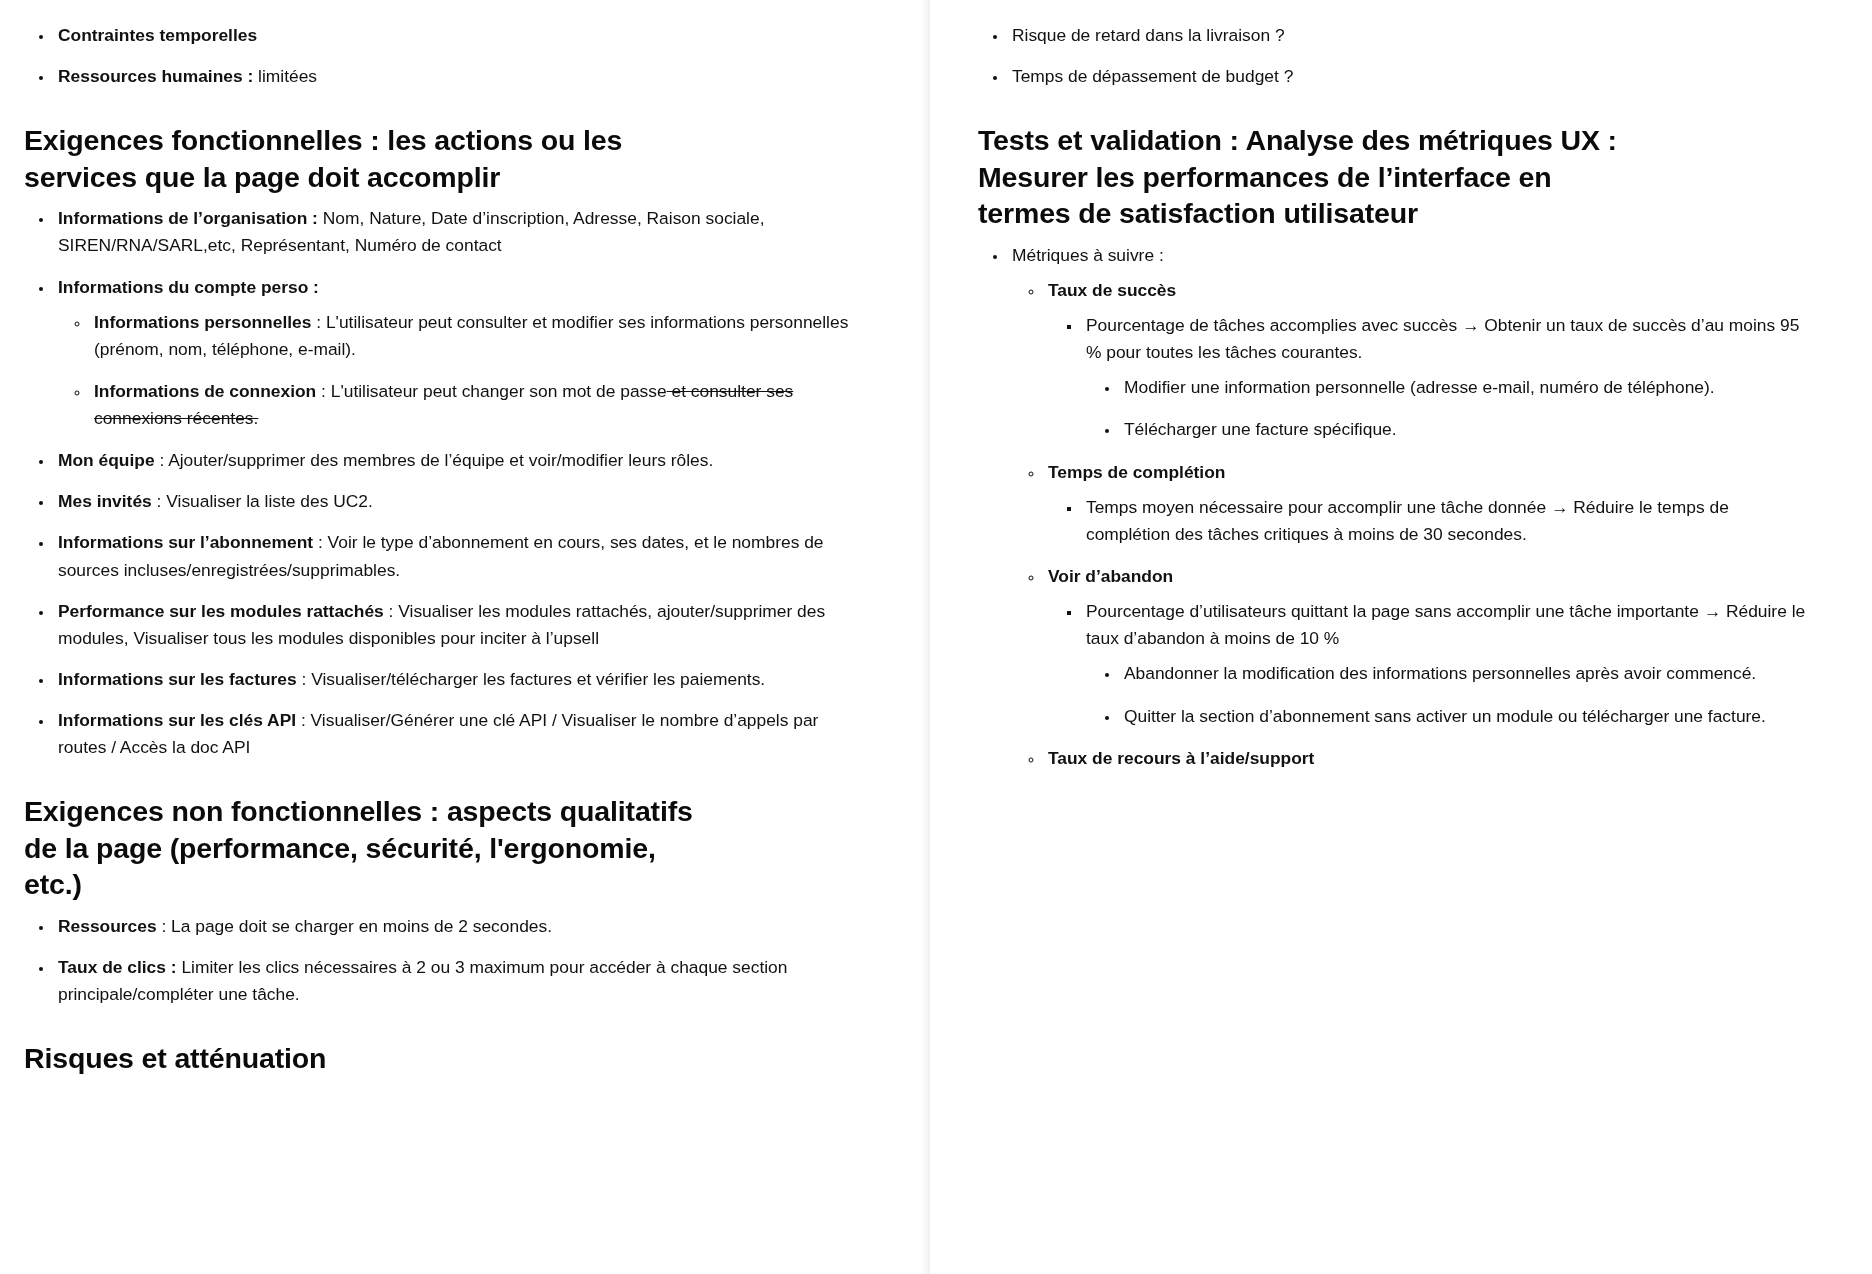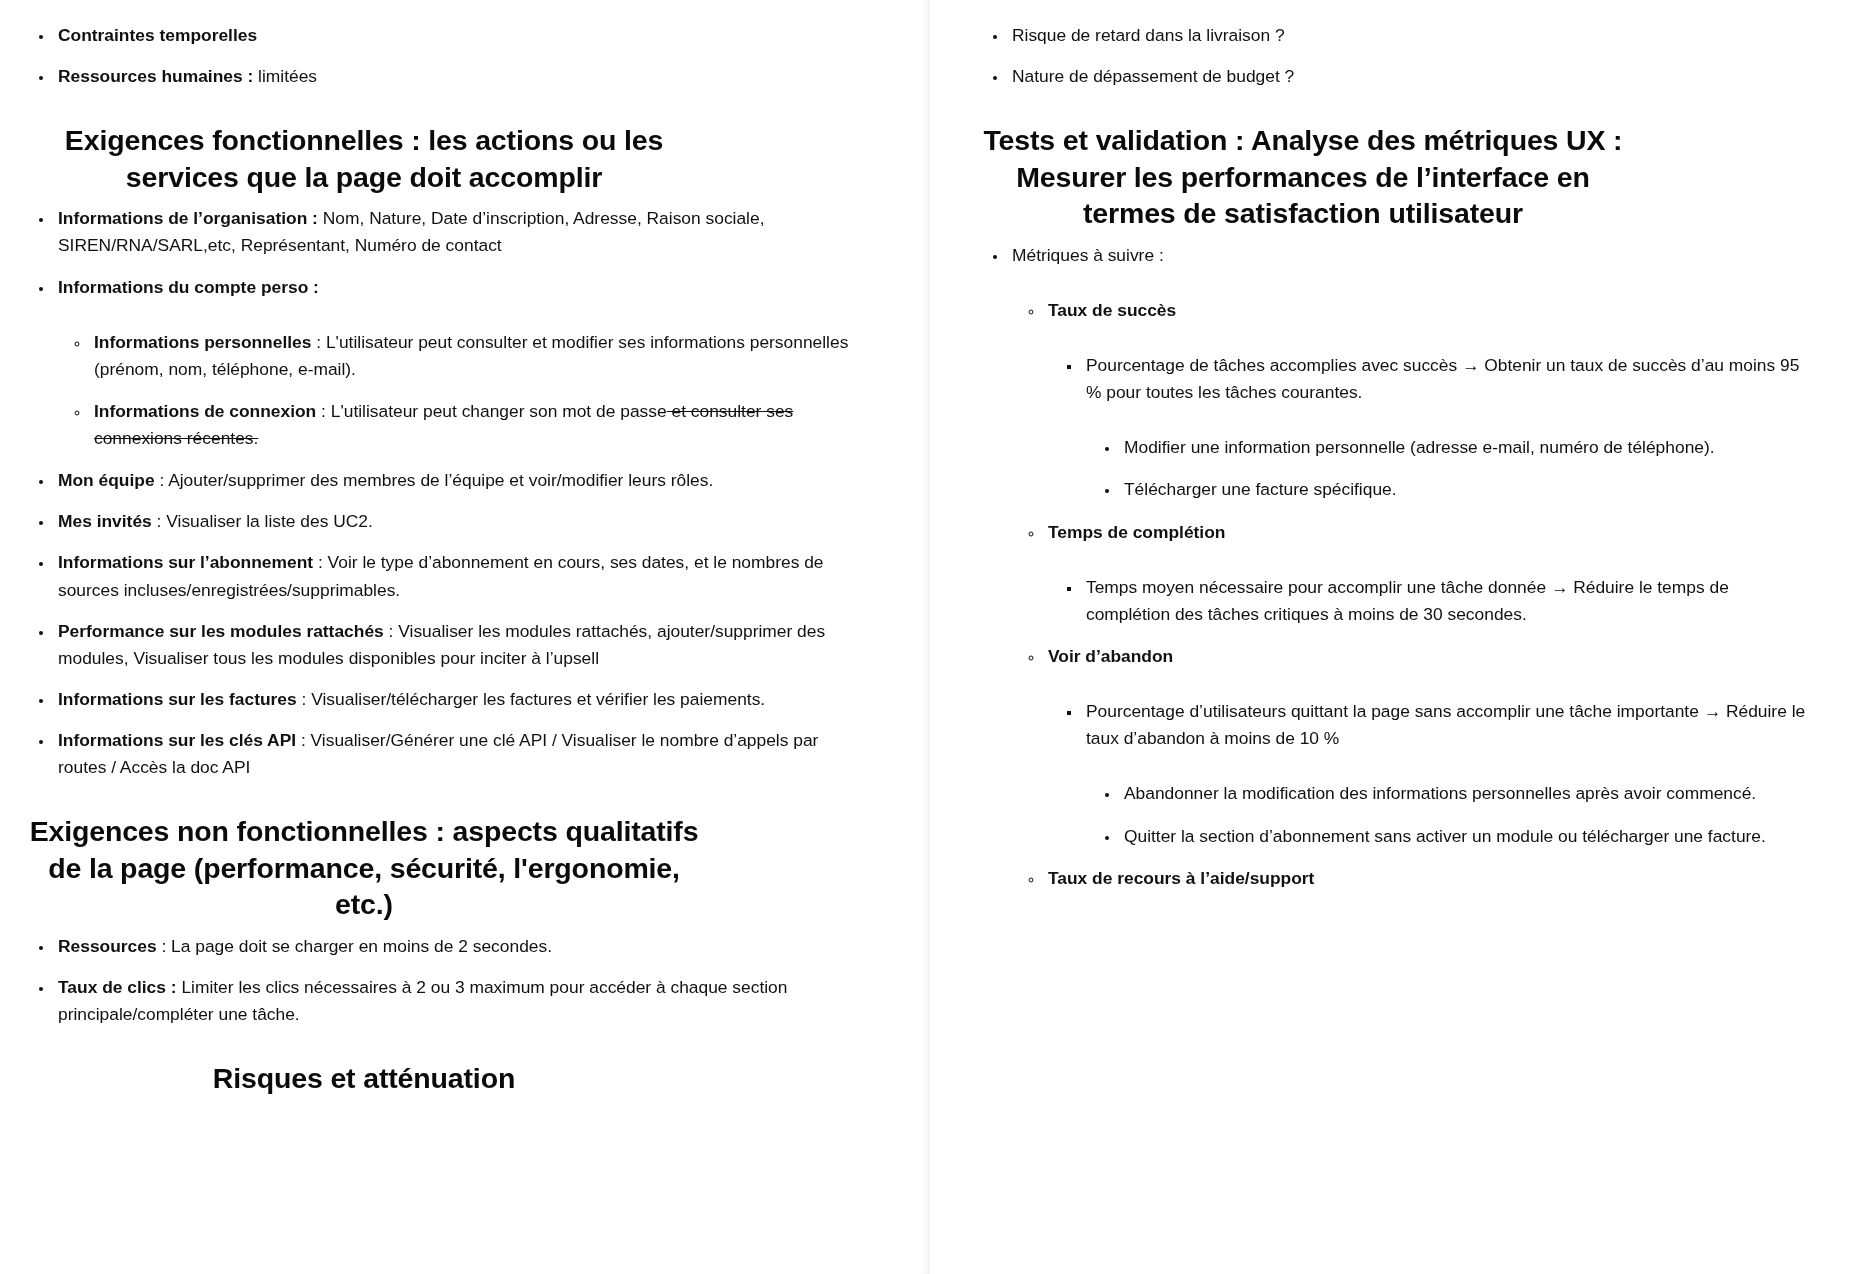--- a/index.html
+++ b/index.html
@@ -57,21 +57,20 @@
     background: #dedede;
   }
 
   h2.sec {
     font-size: 28.5px;
     line-height: 1.28;
     font-weight: bold;
     letter-spacing: -0.15px;
     margin: 32px 0 10px 0;
     color: #0b0b0b;
-    text-align: center;
   }
   .page-left h2.sec  { max-width: 680px; }
   .page-right h2.sec { max-width: 650px; }
 
   ul {
     margin: 0;
     padding: 0 0 0 30px;
     list-style-type: disc;
   }
   ul ul { list-style-type: circle; padding-left: 32px; }
@@ -85,21 +84,21 @@
     padding-left: 4px;
   }
   li::marker { font-size: 0.82em; }
   ul ul > li { margin-bottom: 15px; }
   ul ul ul > li { margin-bottom: 15px; }
 
   b, strong { font-weight: bold; }
   .strike { text-decoration: line-through; }
 
   .l1-wrap { margin-top: 4px; }
-  .nested-gap { margin-top: 28px; }
+  .nested-gap { margin-top: 8px; }
 </style>
 </head>
 <body>
 
 <div class="doc">
 
   <section class="page page-left">
 
     <ul>
       <li>
@@ -170,21 +169,21 @@
     <h2 class="sec">Risques et atténuation</h2>
 
   </section>
 
   <div class="seam"></div>
 
   <section class="page page-right">
 
     <ul>
       <li>Risque de retard dans la livraison ?</li>
-      <li>Nature de dépassement de budget ?</li>
+      <li>Temps de dépassement de budget ?</li>
     </ul>
 
     <h2 class="sec">Tests et validation : Analyse des métriques UX : Mesurer les performances de l’interface en termes de satisfaction utilisateur</h2>
 
     <ul class="l1-wrap">
       <li>
         <span>Métriques à suivre :</span>
 
         <ul class="nested-gap">
 

